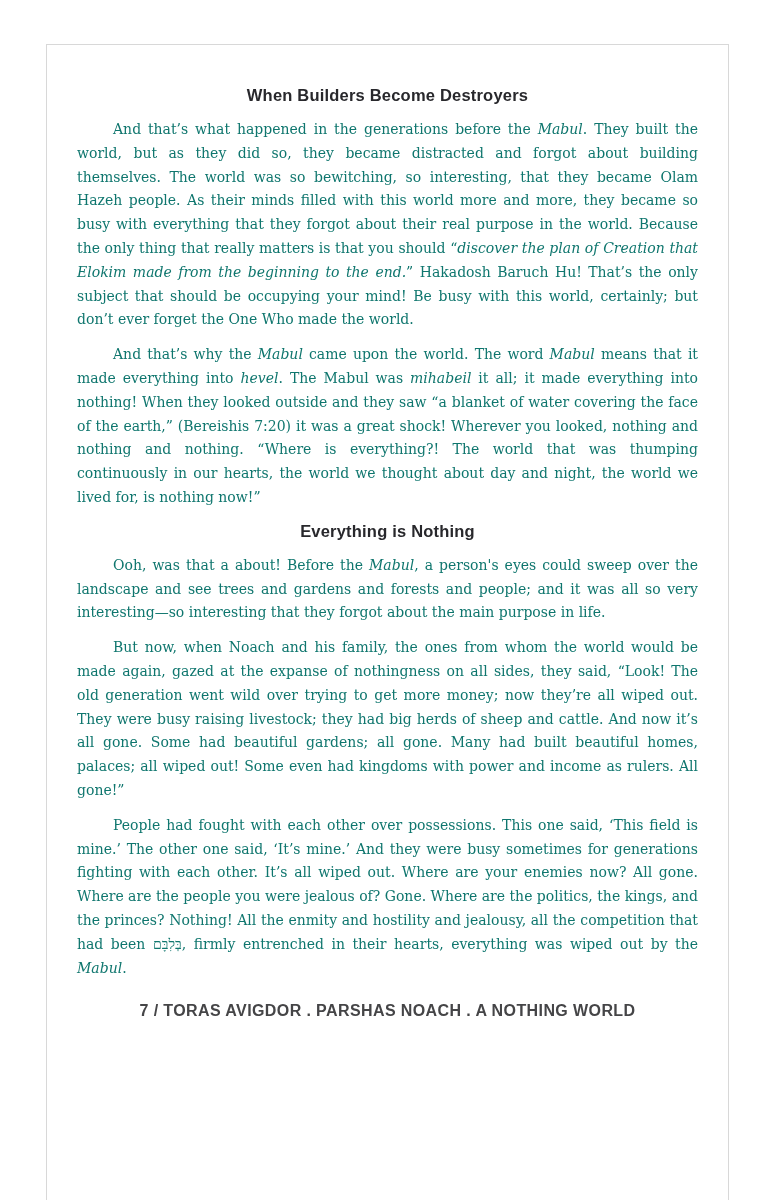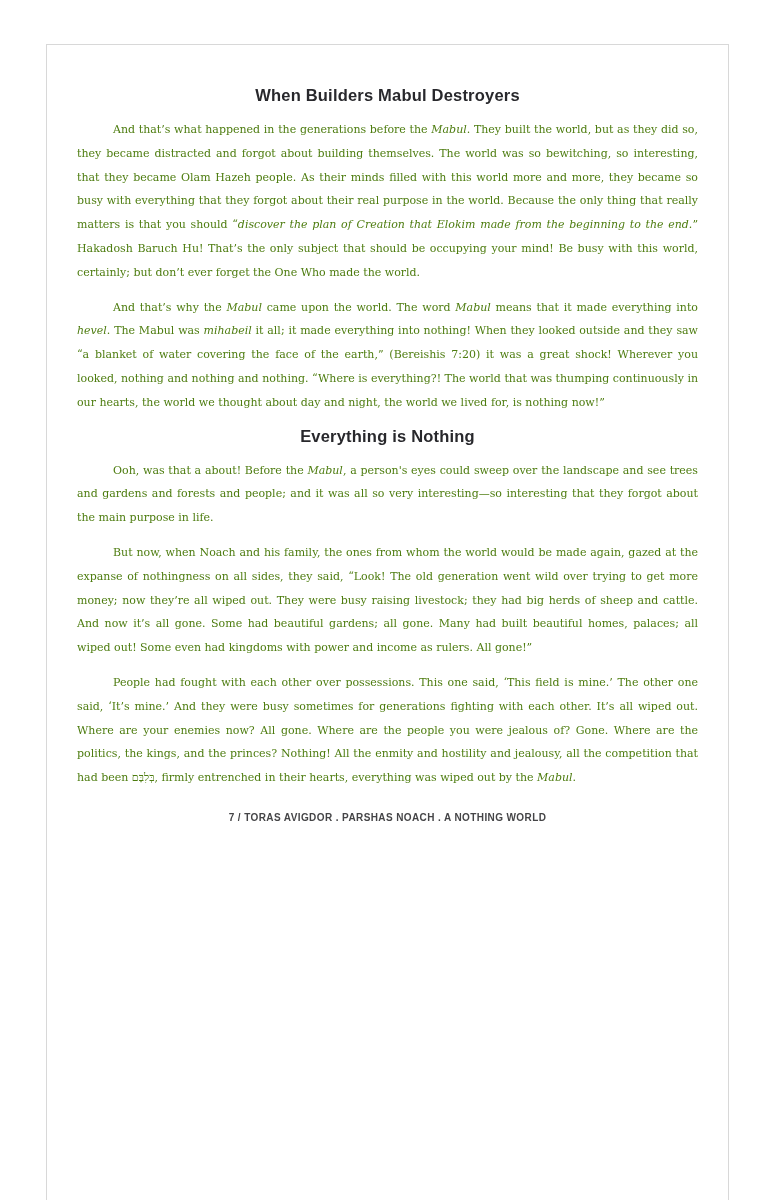--- a/index.html
+++ b/index.html
@@ -30,50 +30,50 @@
     color: #28282c;
     text-align: center;
     letter-spacing: 0.2px;
     margin: 0 0 13px 0;
   }
   .section-heading.mid {
     margin-top: 8px;
   }
   .body-para {
     font-family: "DejaVu Serif", "Liberation Serif", serif;
-    font-size: 11px;
+    font-size: 14px;
     line-height: 23.8px;
-    color: #4d7c0f;
+    color: #0f766e;
     text-align: justify;
     text-indent: 36px;
     margin: 0 0 11px 0;
   }
   .body-para i {
     font-style: italic;
   }
   .body-para .hebrew {
     font-weight: 400;
     font-style: normal;
   }
   .page-footer {
     font-family: "Liberation Sans", sans-serif;
     font-weight: 700;
-    font-size: 10px;
+    font-size: 16px;
     color: #454547;
     text-align: center;
     letter-spacing: 0.4px;
     margin-top: 22px;
   }
 </style>
 </head>
 <body>
 
 <div class="page">
 
-  <h1 class="section-heading">When Builders Mabul Destroyers</h1>
+  <h1 class="section-heading">When Builders Become Destroyers</h1>
 
   <p class="body-para"><span>And that’s what happened in the generations before the </span><i>Mabul</i><span>. They built the world, but as they did so, they became distracted and forgot about building themselves. The world was so bewitching, so interesting, that they became Olam Hazeh people. As their minds filled with this world more and more, they became so busy with everything that they forgot about their real purpose in the world. Because the only thing that really matters is that you should “</span><i>discover the plan of Creation that Elokim made from the beginning to the end.</i><span>” Hakadosh Baruch Hu! That’s the only subject that should be occupying your mind! Be busy with this world, certainly; but don’t ever forget the One Who made the world.</span></p>
 
   <p class="body-para"><span>And that’s why the </span><i>Mabul</i><span> came upon the world. The word </span><i>Mabul</i><span> means that it made everything into </span><i>hevel</i><span>. The Mabul was </span><i>mihabeil</i><span> it all; it made everything into nothing! When they looked outside and they saw “a blanket of water covering the face of the earth,” (Bereishis 7:20) it was a great shock! Wherever you looked, nothing and nothing and nothing. “Where is everything?! The world that was thumping continuously in our hearts, the world we thought about day and night, the world we lived for, is nothing now!”</span></p>
 
   <h1 class="section-heading mid">Everything is Nothing</h1>
 
   <p class="body-para"><span>Ooh, was that a about! Before the </span><i>Mabul</i><span>, a person's eyes could sweep over the landscape and see trees and gardens and forests and people; and it was all so very interesting—so interesting that they forgot about the main purpose in life.</span></p>
 
   <p class="body-para"><span>But now, when Noach and his family, the ones from whom the world would be made again, gazed at the expanse of nothingness on all sides, they said, “Look! The old generation went wild over trying to get more money; now they’re all wiped out. They were busy raising livestock; they had big herds of sheep and cattle. And now it’s all gone. Some had beautiful gardens; all gone. Many had built beautiful homes, palaces; all wiped out! Some even had kingdoms with power and income as rulers. All gone!”</span></p>

